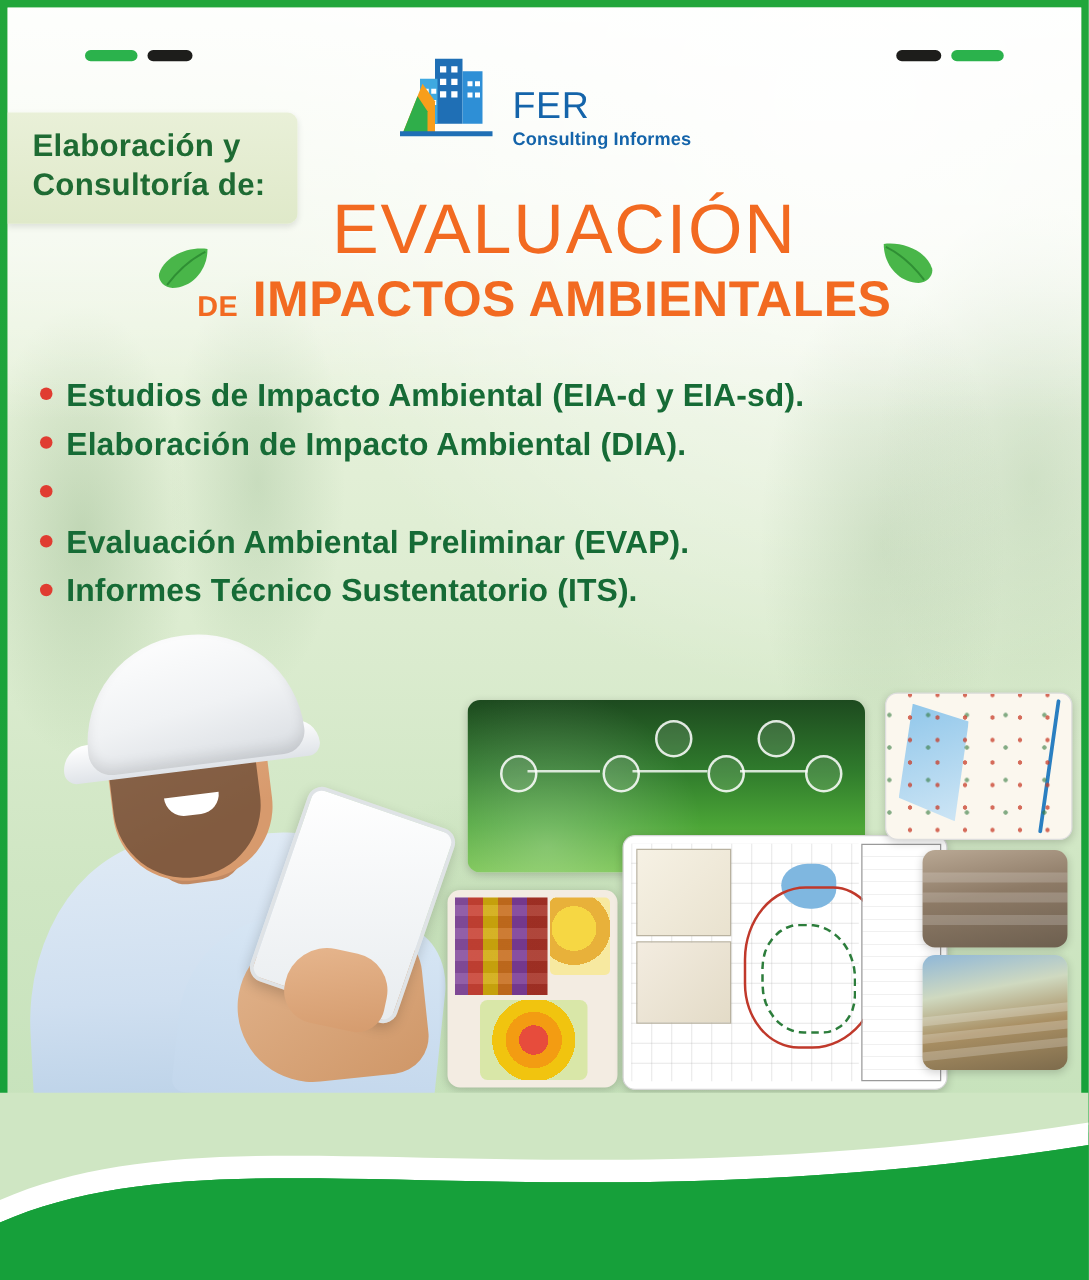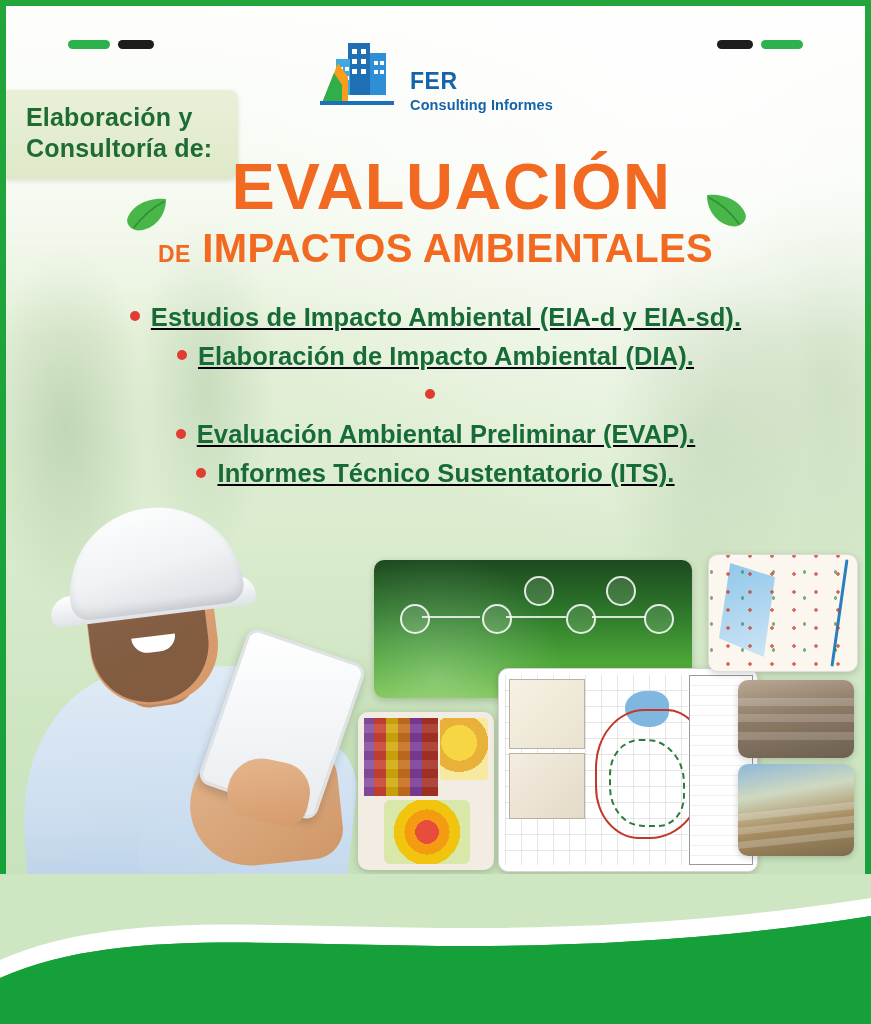--- a/index.html
+++ b/index.html
@@ -70,22 +70,22 @@
     position: absolute;
     left: 0; right: 0; top: 28px;
     display: flex;
     justify-content: center;
     align-items: center;
     gap: 14px;
   }
   .logo-mark { width: 78px; height: 72px; flex: 0 0 auto; }
   .logo-text { line-height: 1; }
   .logo-fer {
-    font-size: 23px;
-    font-weight: 700;
+    font-size: 30px;
+    font-weight: 400;
     color: #1464aa;
     letter-spacing: 0.5px;
     margin-top: 36px;
   }
   .logo-sub {
     font-size: 14.5px;
     font-weight: 700;
     color: #1464aa;
     margin-top: 5px;
     letter-spacing: 0.1px;
@@ -112,23 +112,23 @@
 
   
   .headline {
     position: absolute;
     left: 0; right: 0;
     top: 150px;
     text-align: center;
   }
   .headline h1 {
     margin: 0;
-    font-size: 65px;
+    font-size: 56px;
     line-height: 0.96;
-    font-weight: 700;
+    font-weight: 400;
     color: #f26a21;
     letter-spacing: 1.5px;
     text-shadow: 0 2px 0 rgba(255,255,255,0.45);
     padding-left: 32px;
   }
   .headline h2 {
     margin: 8px 0 0 0;
     font-size: 40px;
     font-weight: 800;
     color: #f26a21;
@@ -143,22 +143,21 @@
   }
   .leaf-left  { left: 118px; top: 42px; transform: rotate(-8deg); }
   .leaf-right { right: 116px; top: 38px; transform: scaleX(-1) rotate(-8deg); }
 
   
   .bullets {
     position: absolute;
     left: 0; right: 0;
     top: 296px;
     padding: 0 26px;
-    text-align: center;
-    text-decoration: underline;
+    text-align: left;
   }
   .bullet-row {
     display: block;
     margin: 0 0 9px 0;
     font-size: 25.5px;
     font-weight: 800;
     color: #166b36;
     letter-spacing: 0.1px;
     line-height: 1.18;
     white-space: nowrap;

